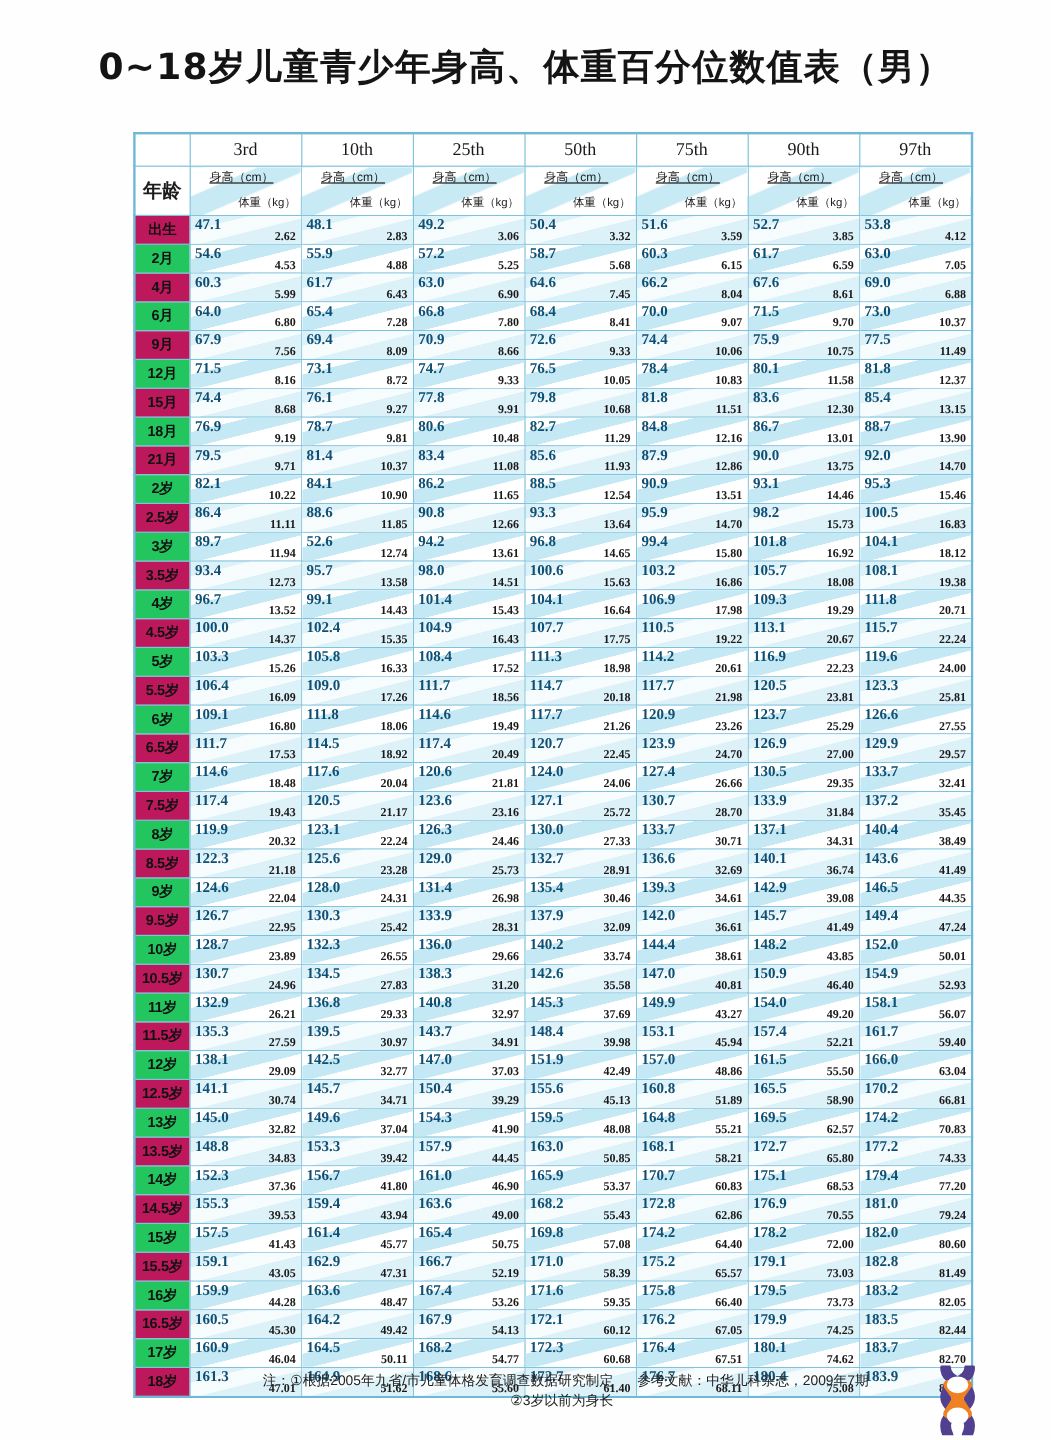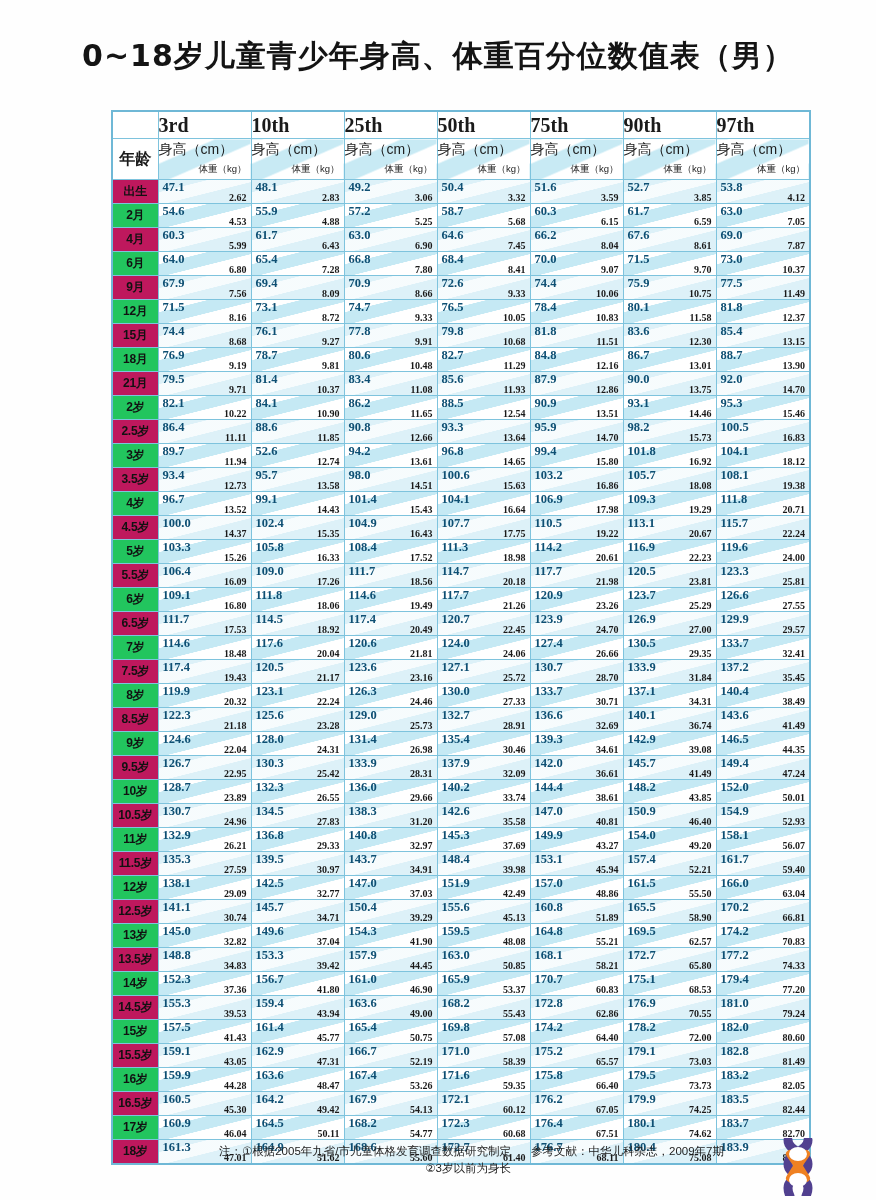--- a/index.html
+++ b/index.html
@@ -54,23 +54,23 @@
 
   table.pct td, table.pct th {
     border: 1px solid #7ec3dd;
     padding: 0;
     margin: 0;
   }
 
   
   .hdr-pct {
     height: 26px;
-    text-align: left;
-    font-size: 20px;
-    font-weight: bold;
+    text-align: center;
+    font-size: 15px;
+    font-weight: normal;
     color: #1a1a1a;
     background: #ffffff;
     font-family: "Liberation Serif", "DejaVu Serif", serif;
   }
 
   .hdr-age {
     text-align: center;
     font-size: 16px;
     font-weight: bold;
     color: #1b1b1b;
@@ -84,24 +84,25 @@
     height: 40px;
     background:
       linear-gradient(to bottom right,
         #ffffff 0%, #ffffff 30%,
         #c8eaf4 31%, #c8eaf4 55%,
         #ffffff 56%, #ffffff 100%);
   }
   .hdr-sub .lbl-h {
     position: absolute;
     top: 2px;
-    left: 0;
-    font-size: 14px;
+    left: 16px;
+    font-size: 10px;
     color: #1c1c1c;
     white-space: nowrap;
+    text-decoration: underline;
   }
   .hdr-sub .lbl-w {
     position: absolute;
     bottom: 3px;
     right: 4px;
     font-size: 9.5px;
     color: #1c1c1c;
     white-space: nowrap;
   }
 
@@ -358,21 +359,21 @@
               <span class="w">8.04</span>
             </td>
             <td class="val-cell">
               <span class="band"></span>
               <span class="h">67.6</span>
               <span class="w">8.61</span>
             </td>
             <td class="val-cell">
               <span class="band"></span>
               <span class="h">69.0</span>
-              <span class="w">7.87</span>
+              <span class="w">6.88</span>
             </td>
           </tr>
           <tr>
             <td class="age-cell">6月</td>
             <td class="val-cell">
               <span class="band"></span>
               <span class="h">64.0</span>
               <span class="w">6.80</span>
             </td>
             <td class="val-cell">

